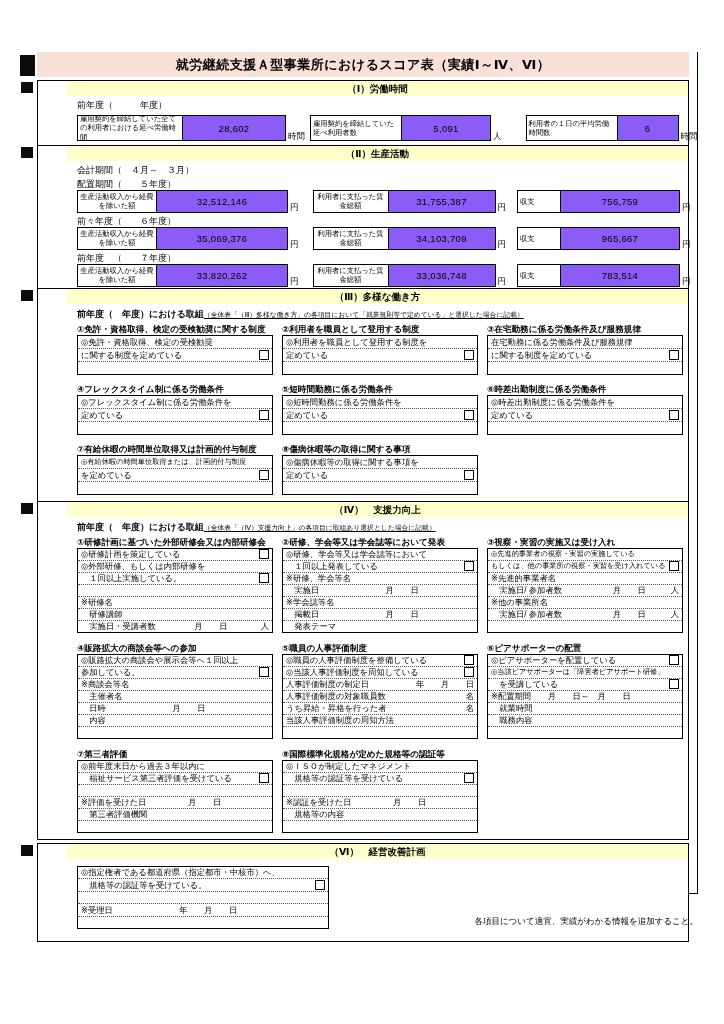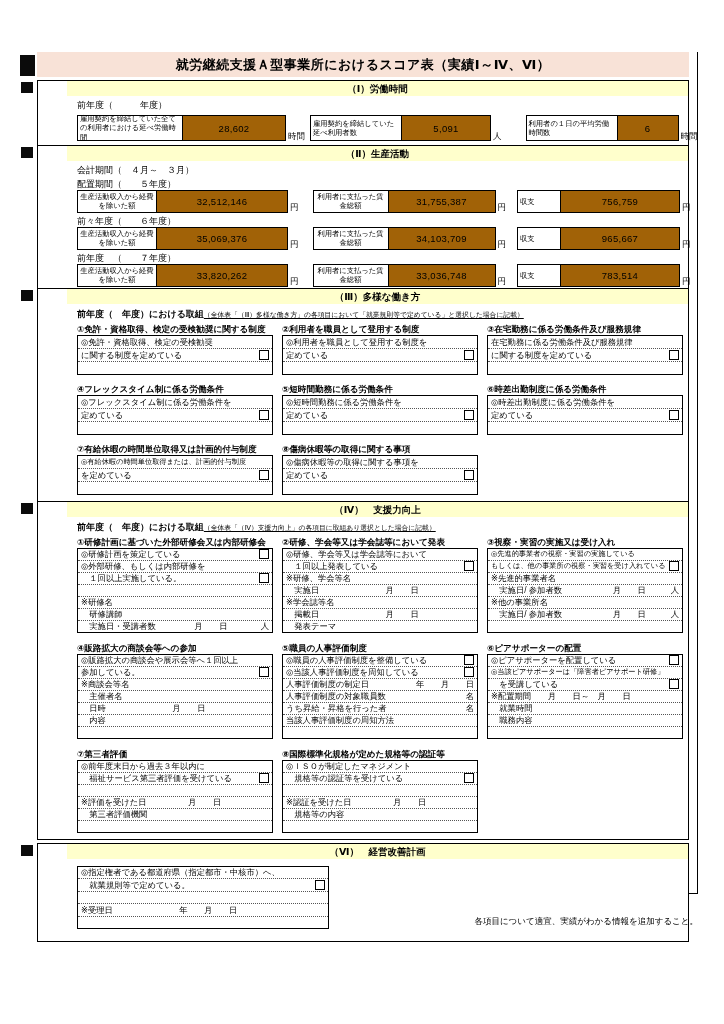--- a/index.html
+++ b/index.html
@@ -19,21 +19,21 @@
   .secmark{position:absolute;left:-17.5px;top:1px;width:12px;height:11px;background:var(--c-mark,#0b0b0b);}
   .band{background:var(--c-band,#ffffcc);height:15px;line-height:15px;text-align:center;font-weight:bold;font-size:9.5px;}
 
   .period{font-size:9px;padding:3px 0 1px 10px;white-space:pre;}
   .ylabel{font-size:9px;padding:1px 0 0 10px;line-height:10px;white-space:pre;}
   .frow{display:flex;align-items:flex-start;padding:2px 0 4px 10px;}
   .fgroup{display:flex;align-items:stretch;}
   .flabel{border:1px solid #000;font-size:7.3px;line-height:1.25;padding:1px 2px;display:flex;align-items:center;
           box-sizing:border-box;background:#fff;}
   .fvalue{border:1.4px solid #000;margin-left:-1px;display:flex;align-items:center;justify-content:center;
-          font-size:9.5px;letter-spacing:.3px;box-sizing:border-box;background:#a16207;}
+          font-size:9.5px;letter-spacing:.3px;box-sizing:border-box;background:#8b5cf6;}
   .funit{align-self:flex-end;font-size:8.5px;margin-left:2px;line-height:1;padding-bottom:1px;white-space:nowrap;}
 
   .s1 .flabel,.s1 .fvalue{height:26px;}
   .s2 .flabel,.s2 .fvalue{height:23px;}
   .s1 .g0 .flabel{width:106px}.s1 .g0 .fvalue{width:104px}
   .s1 .g1{margin-left:5px}.s1 .g1 .flabel{width:92px}.s1 .g1 .fvalue{width:90px}
   .s1 .g2{margin-left:24px}.s1 .g2 .flabel{width:92px}.s1 .g2 .fvalue{width:62px}
   .s2 .g0 .flabel{width:80px}.s2 .g0 .fvalue{width:132px}
   .s2 .g1{margin-left:14px}.s2 .g1 .flabel{width:76px}.s2 .g1 .fvalue{width:108px}
   .s2 .g2{margin-left:11px}.s2 .g2 .flabel{width:44px}.s2 .g2 .fvalue{width:120px}
@@ -327,21 +327,21 @@
           </div>
         </div>
       </div>
   </section>
 
   <section class="sec s6 gap">
     <div class="secmark"></div>
     <div class="band">（Ⅵ）　経営改善計画</div>
     <div class="bbox s6box" id="s6-box">
         <div class="brow"><span class="btext">◎指定権者である都道府県（指定都市・中核市）へ、</span></div>
-        <div class="brow"><span class="btext">　就業規則等で定めている。</span><span class="cbx"></span></div>
+        <div class="brow"><span class="btext">　規格等の認証等を受けている。</span><span class="cbx"></span></div>
         <div class="brow"><span class="btext">&nbsp;</span></div>
         <div class="brow"><span class="btext">※受理日　　　　　　　　年　　月　　日</span></div>
         <div class="brow"><span class="btext">&nbsp;</span></div>
       </div>
   </section>
 
 </div>
 
 <div class="footer-note">各項目について適宜、実績がわかる情報を追加すること。</div>
 

